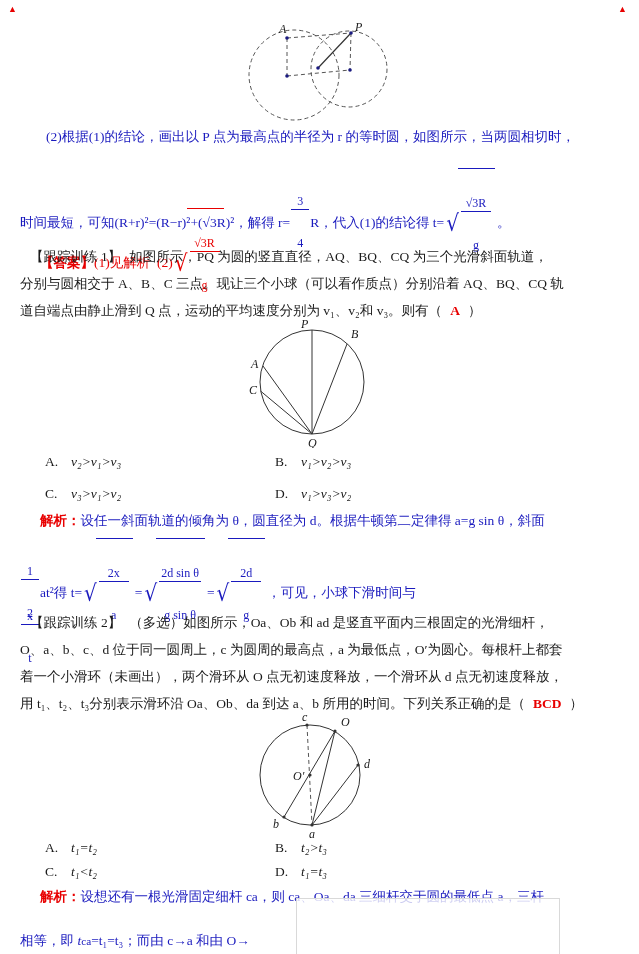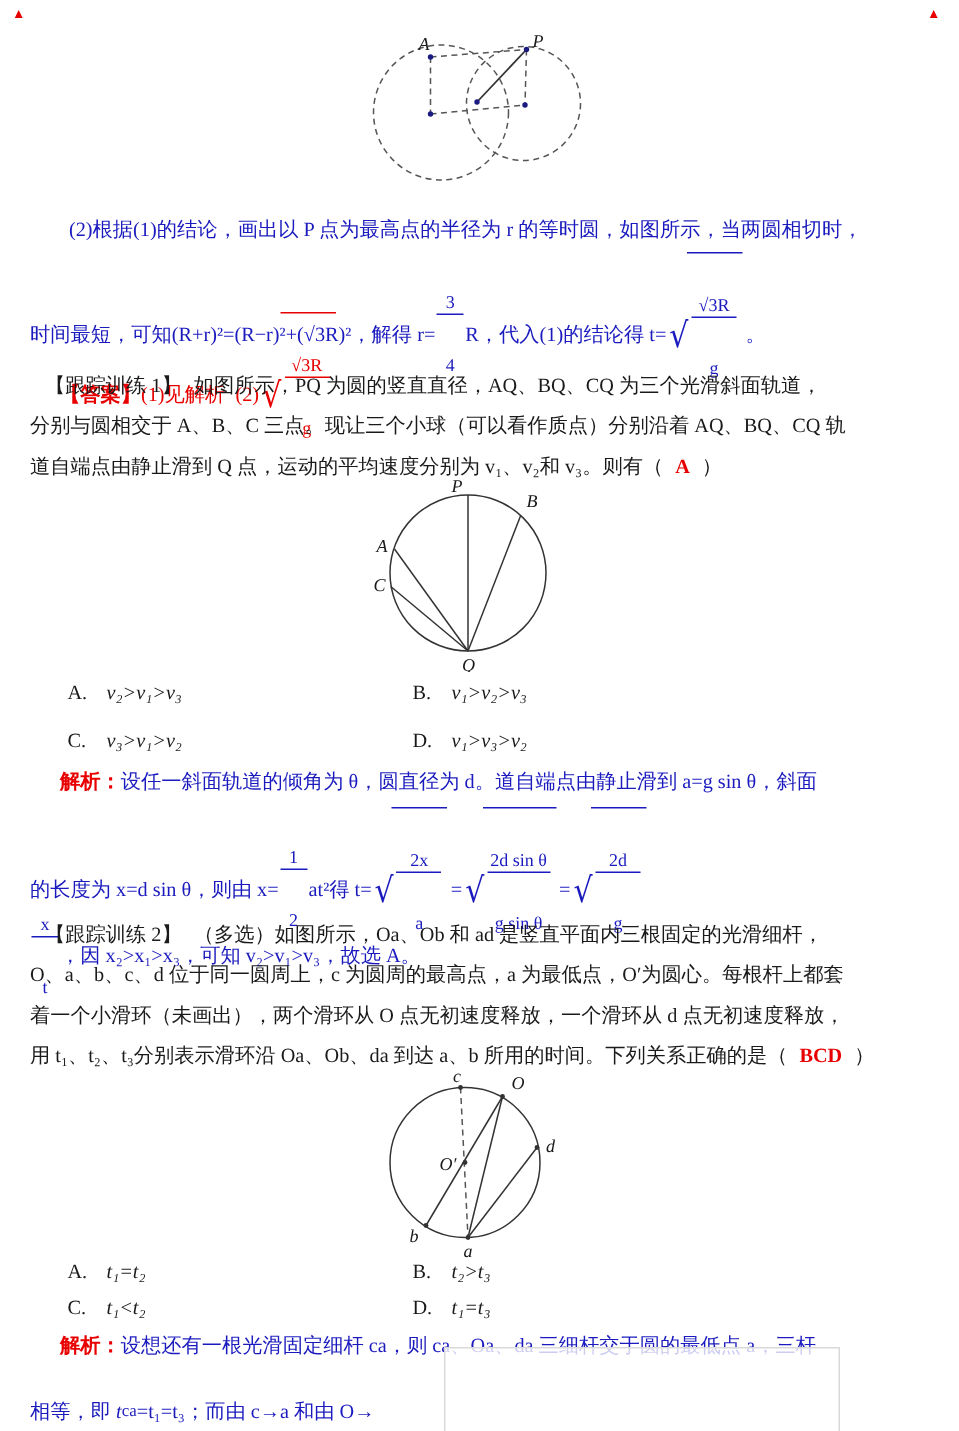--- a/index.html
+++ b/index.html
@@ -43,21 +43,21 @@
     <line x1="105" y1="11" x2="72" y2="46" stroke="#333" stroke-width="1.2"></line>
     <circle cx="41" cy="16" r="1.8" fill="#1a1a80"></circle>
     <circle cx="105" cy="11" r="1.8" fill="#1a1a80"></circle>
     <circle cx="41" cy="54" r="1.8" fill="#1a1a80"></circle>
     <circle cx="72" cy="46" r="1.8" fill="#1a1a80"></circle>
     <circle cx="104" cy="48" r="1.8" fill="#1a1a80"></circle>
     <text x="33" y="11">A</text>
     <text x="109" y="9">P</text>
   </svg>
 
-  <div class="ln blue" style="left:46px;top:144px">
+  <div class="ln blue" style="left:46px;top:128px">
     <span>(2)根据(1)的结论，画出以 P 点为最高点的半径为 r 的等时圆，如图所示，当两圆相切时，</span>
   </div>
   <div class="ln blue" style="top:168px">
     <span>时间最短，可知(R+r)²=(R−r)²+(√3R)²，解得 r=</span>
     <span class="frac">
       <span class="fn">3</span>
       <span class="fd">4</span>
     </span>
     <span>R，代入(1)的结论得 t=</span>
     <span class="sqrt">
@@ -125,24 +125,23 @@
     <span class="olab">C.</span>
     <span class="oval">v₃&gt;v₁&gt;v₂</span>
   </div>
   <div class="opt" style="left:275px;top:486px">
     <span class="olab">D.</span>
     <span class="oval">v₁&gt;v₃&gt;v₂</span>
   </div>
 
   <div class="ln blue" style="left:40px;top:512px">
     <span class="red bold">解析：</span>
-    <span>设任一斜面轨道的倾角为 θ，圆直径为 d。道自端点由静止滑到 a=g sin θ，斜面</span>
+    <span>设任一斜面轨道的倾角为 θ，圆直径为 d。根据牛顿第二定律得 a=g sin θ，斜面</span>
   </div>
   <div class="ln blue" style="top:538px">
-    <span>的长度为 x=d sin θ，则由 x=</span>
     <span class="frac">
       <span class="fn">1</span>
       <span class="fd">2</span>
     </span>
     <span>at²得 t=</span>
     <span class="sqrt">
       <span class="sg">√</span>
       <span class="bd">
         <span class="frac">
           <span class="fn">2x</span>
@@ -163,27 +162,27 @@
     <span>=</span>
     <span class="sqrt">
       <span class="sg">√</span>
       <span class="bd">
         <span class="frac">
           <span class="fn">2d</span>
           <span class="fd">g</span>
         </span>
       </span>
     </span>
+    <span>，可见，小球下滑时间与</span>
   </div>
   <div class="ln blue" style="top:584px">
     <span class="frac">
       <span class="fn">x</span>
       <span class="fd">t</span>
     </span>
-    <span>，因 x₂&gt;x₁&gt;x₃，可知 v₂&gt;v₁&gt;v₃，故选 A。</span>
   </div>
 
   <div class="ln" style="left:30px;top:614px">
     <span class="head">【跟踪训练 2】</span>
     <span>（多选）如图所示，Oa、Ob 和 ad 是竖直平面内三根固定的光滑细杆，</span>
   </div>
   <div class="ln" style="top:668px">
     <span>着一个小滑环（未画出），两个滑环从 O 点无初速度释放，一个滑环从 d 点无初速度释放，</span>
   </div>
   <div class="ln" style="top:641px">

